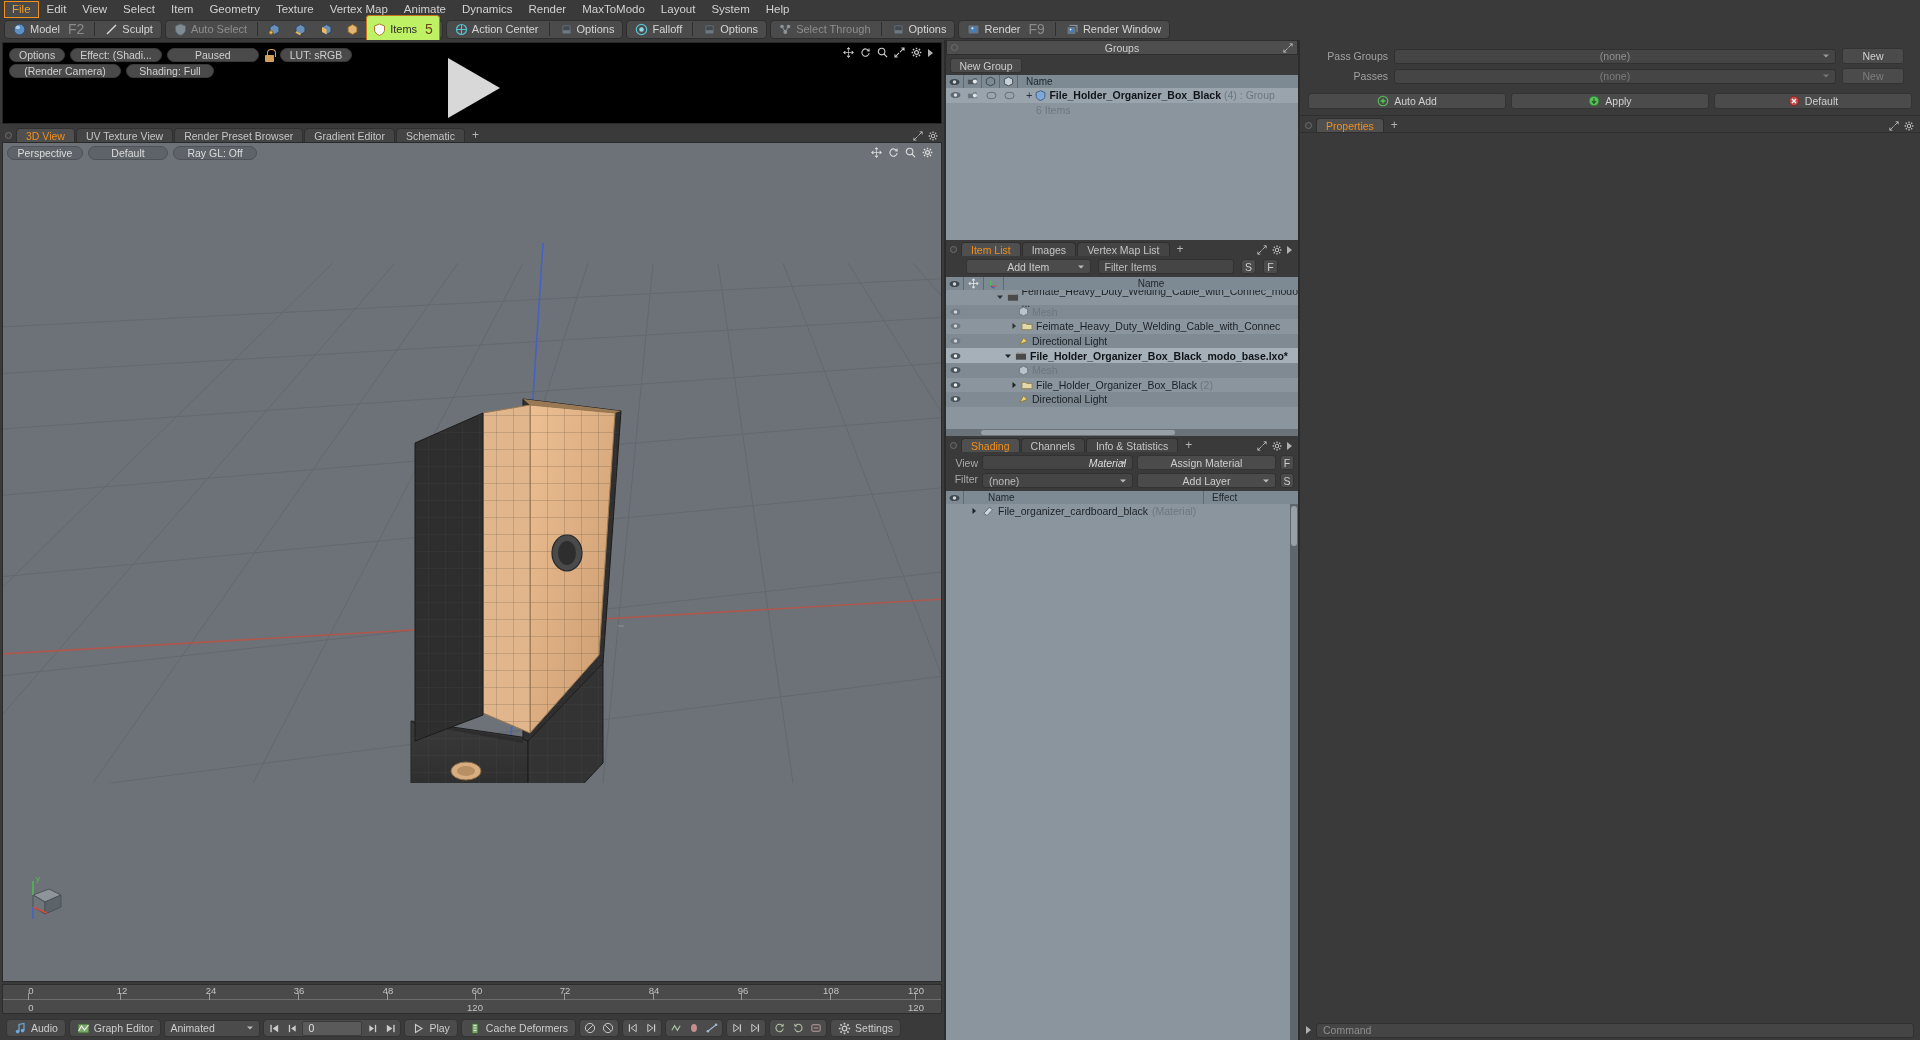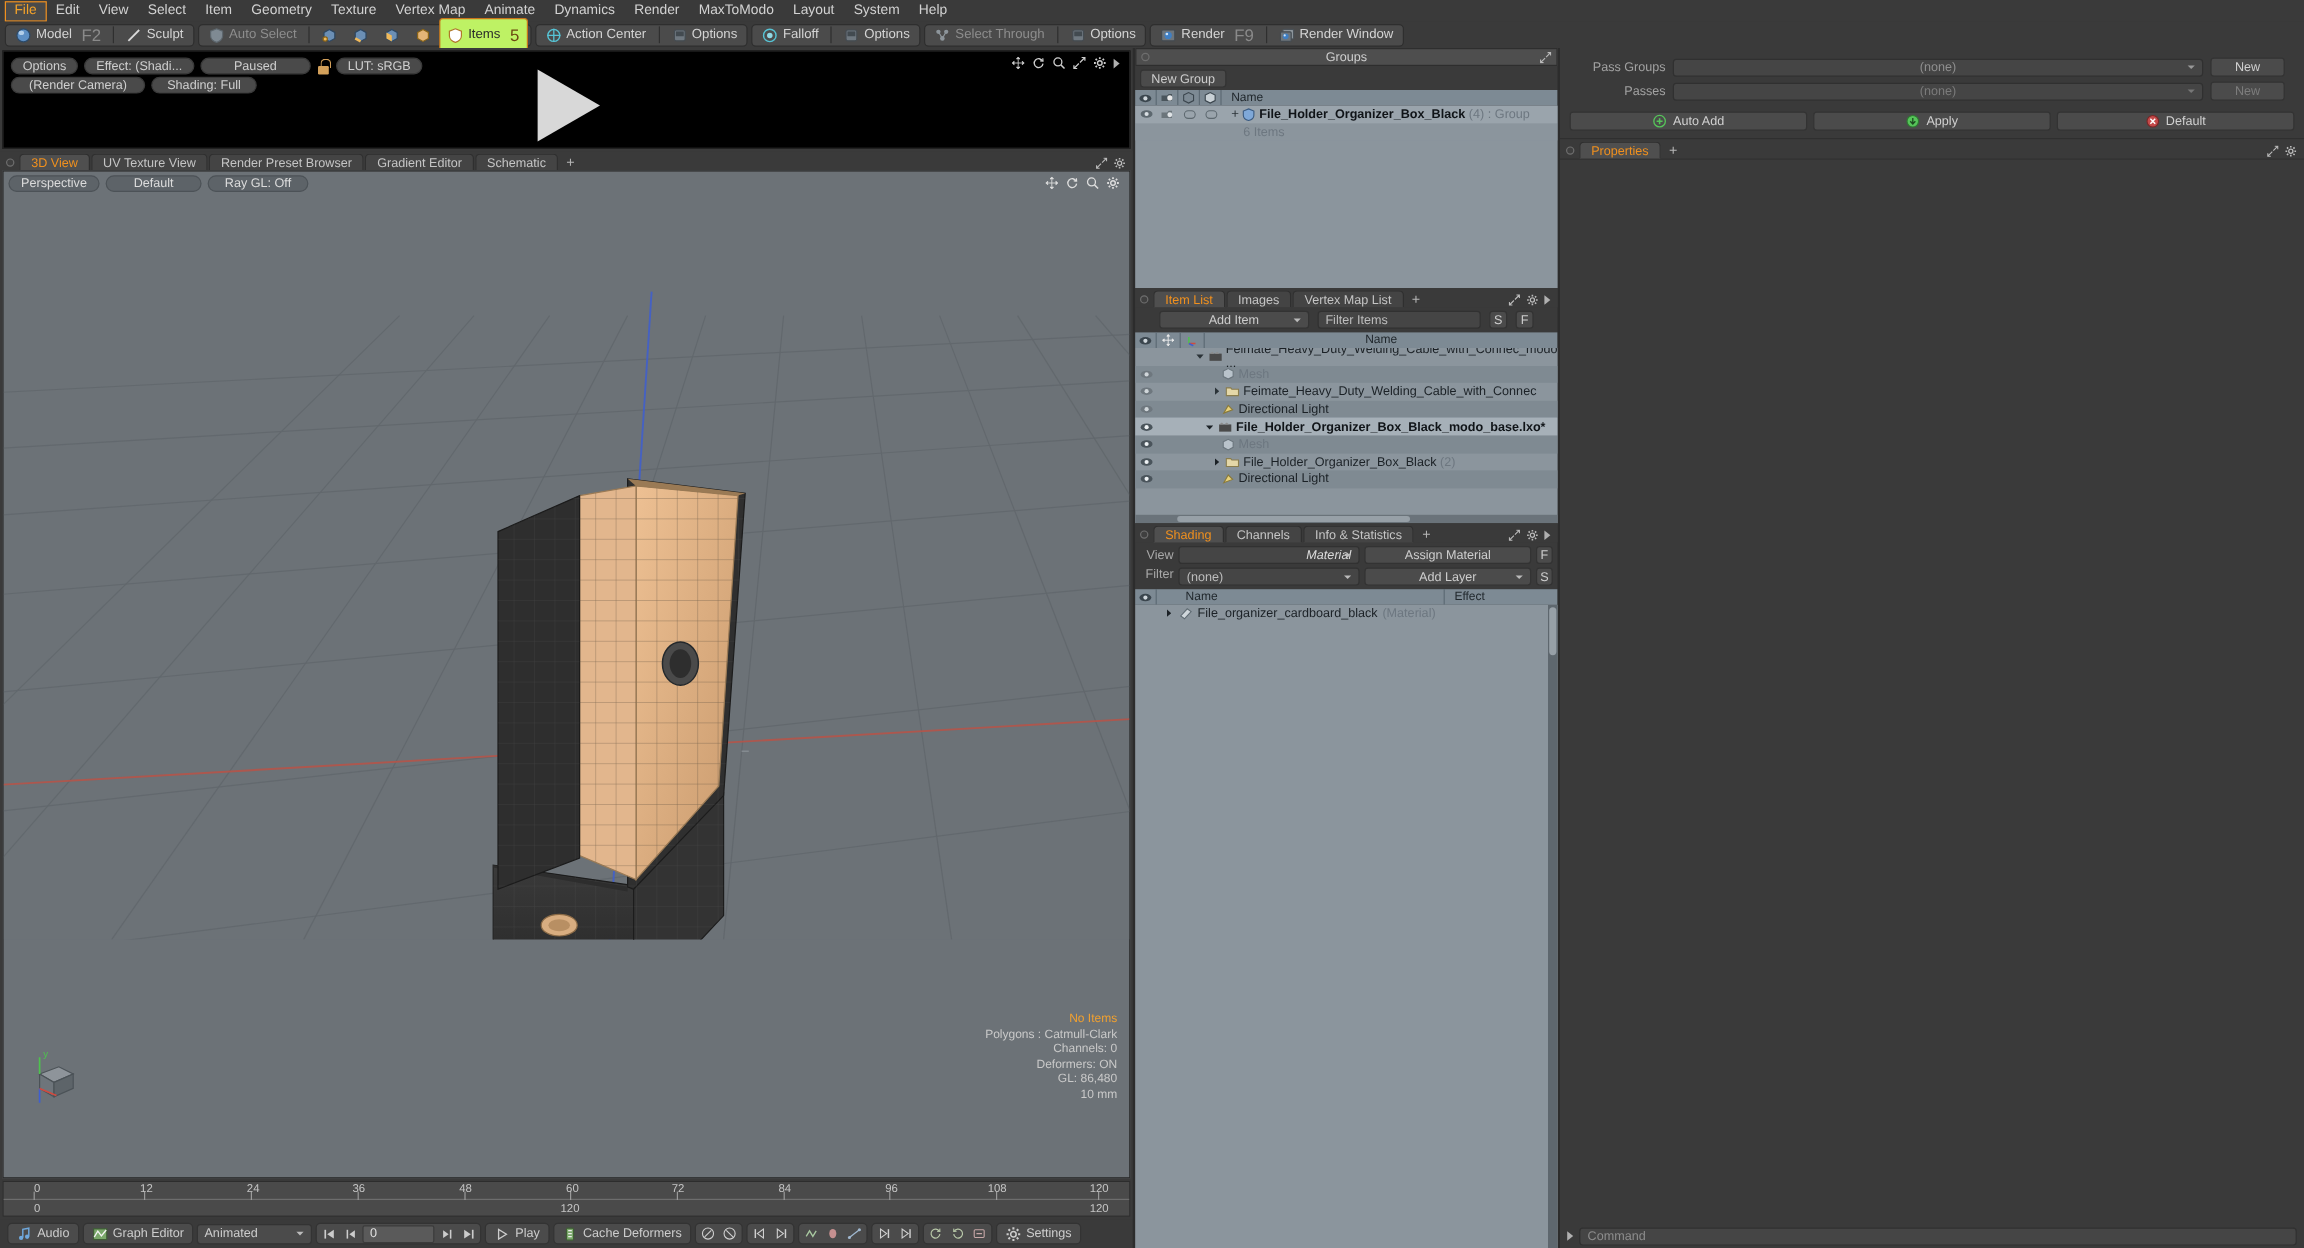--- a/index.html
+++ b/index.html
@@ -518,28 +518,20 @@
           <span>
             <svg width="11" height="11" viewBox="0 0 12 12">
                 <circle cx="6" cy="6" r="2.1" fill="none" stroke="#ddd" stroke-width="1.3"></circle>
                 <g stroke="#ddd" stroke-width="1.6">
                   <path d="M6 .7V2.4M6 9.6v1.7M.7 6h1.7M9.6 6h1.7M2.2 2.2l1.2 1.2M8.6 8.6l1.2 1.2M9.8 2.2L8.6 3.4M3.4 8.6l-1.2 1.2"></path>
                 </g>
               </svg>
           </span>
         </div>
 
-        <div class="vpstats">
-          <div class="hl">No Items</div>
-          <div>Polygons : Catmull-Clark</div>
-          <div>Channels: 0</div>
-          <div>Deformers: ON</div>
-          <div>GL: 86,480</div>
-          <div>10 mm</div>
-        </div>
 
         <div class="axis">
           <svg width="46" height="52" viewBox="0 0 46 52">
             <path d="M6 22 L22 16 L34 22 L18 29 Z" fill="#8e949a" stroke="#4b5257"></path>
             <path d="M6 22 L6 34 L18 41 L18 29 Z" fill="#6e757b" stroke="#4b5257"></path>
             <path d="M18 29 L34 22 L34 34 L18 41 Z" fill="#5d6469" stroke="#4b5257"></path>
             <path d="M6 22 L6 8" stroke="#4ec24e" stroke-width="1.4"></path>
             <path d="M6 34 L6 46" stroke="#3f5fd0" stroke-width="1.4"></path>
             <path d="M6 34 L20 40" stroke="#d04a3f" stroke-width="1.4"></path>
             <text x="9" y="8" font-size="8" fill="#4ec24e" font-family="Liberation Sans, sans-serif">y</text>

